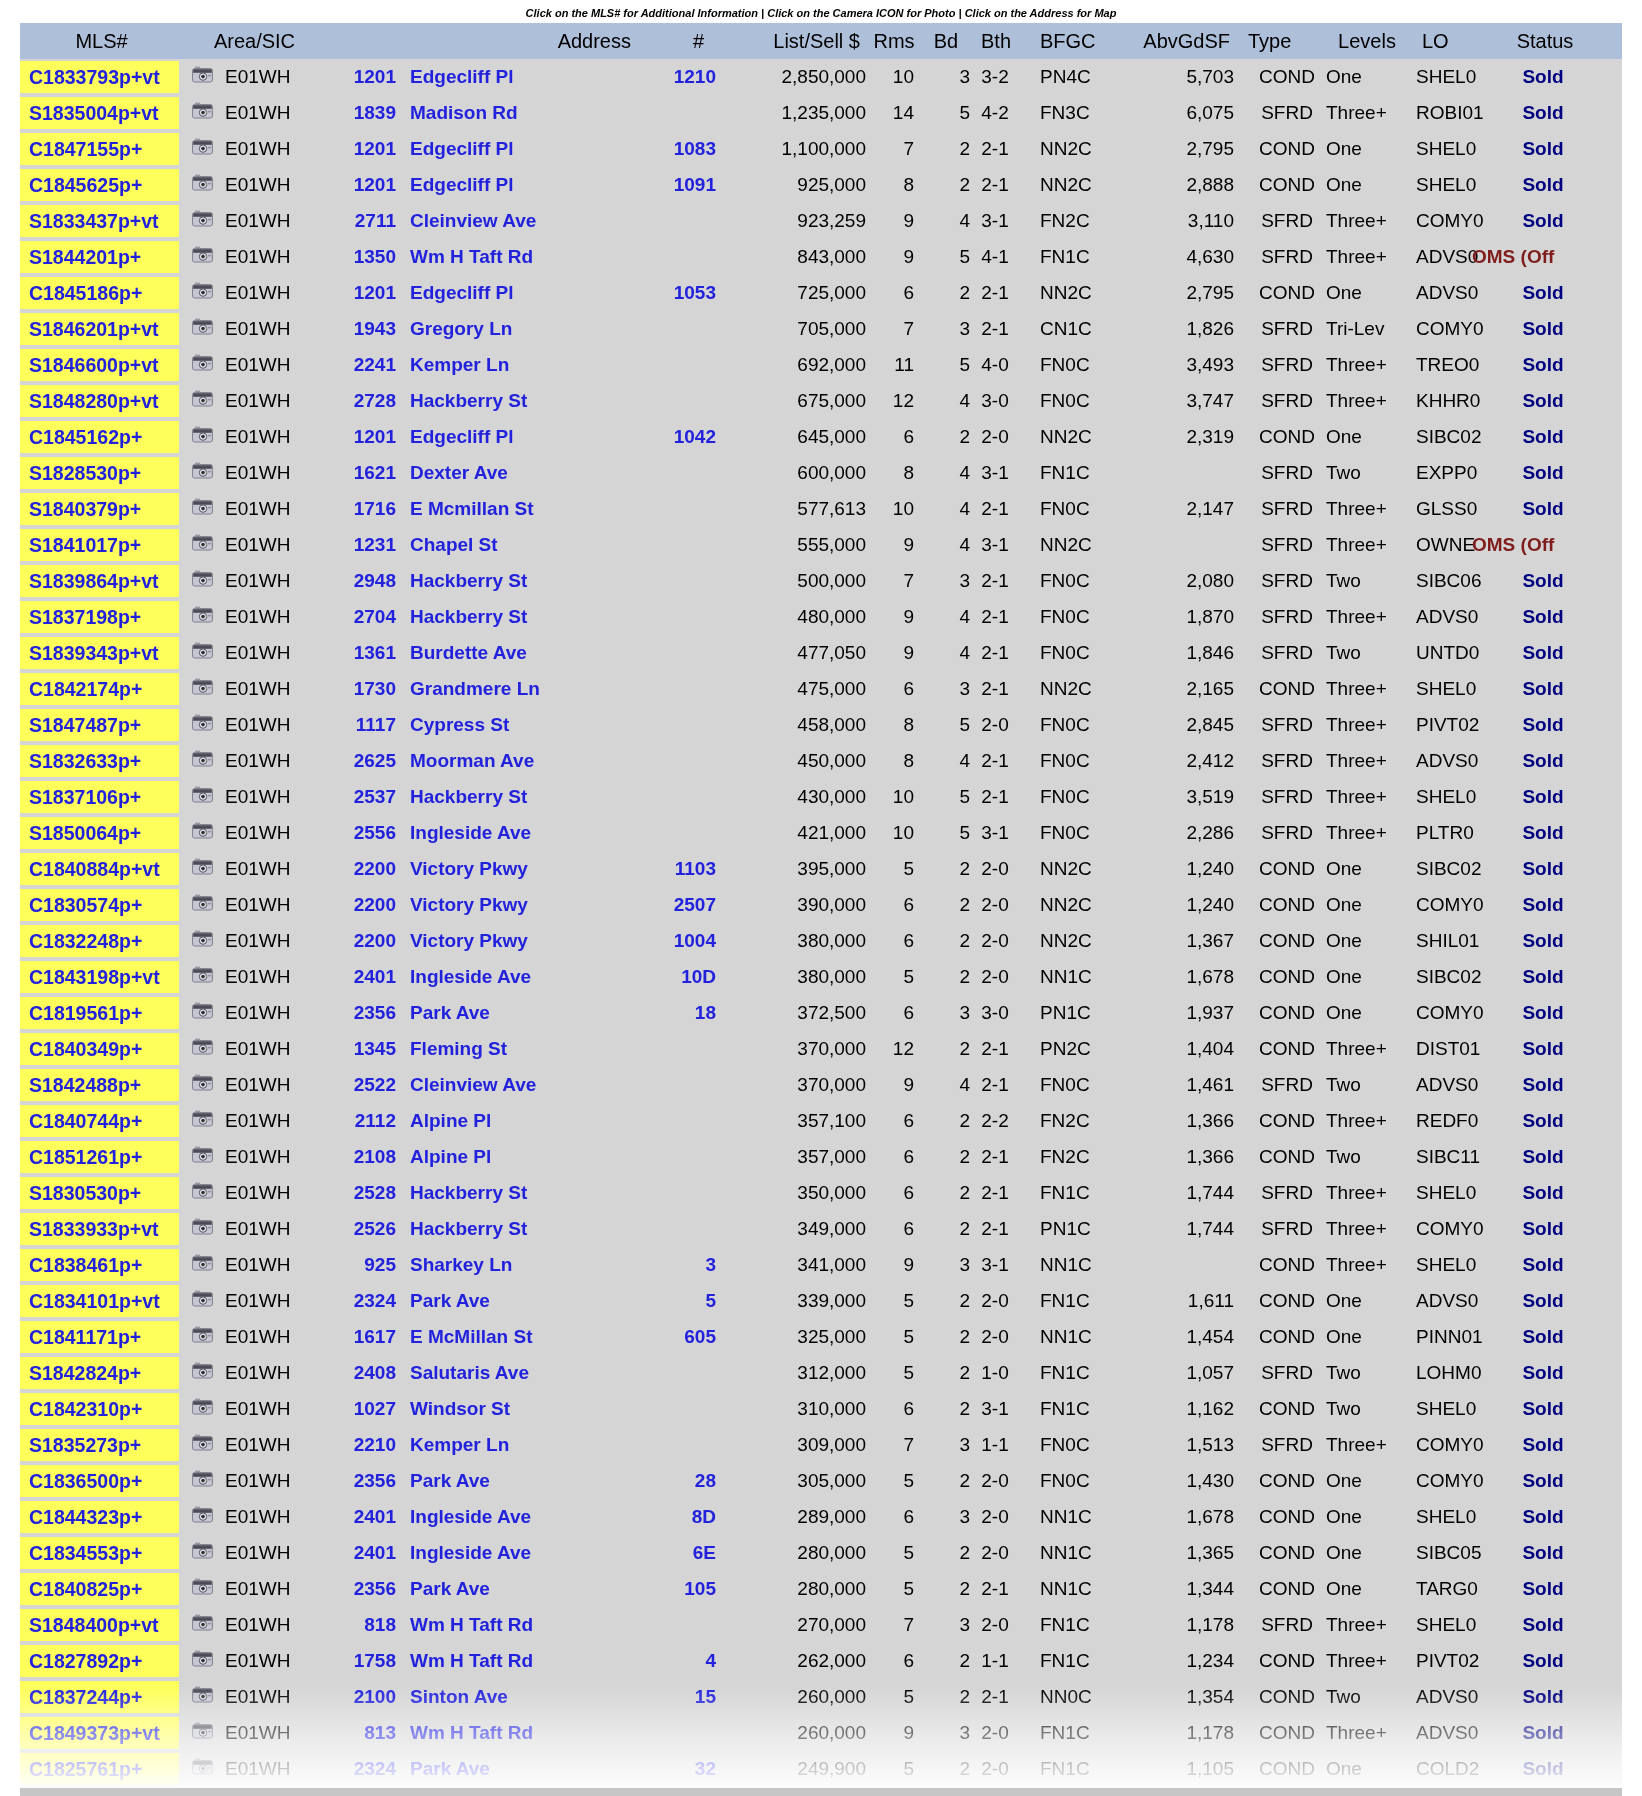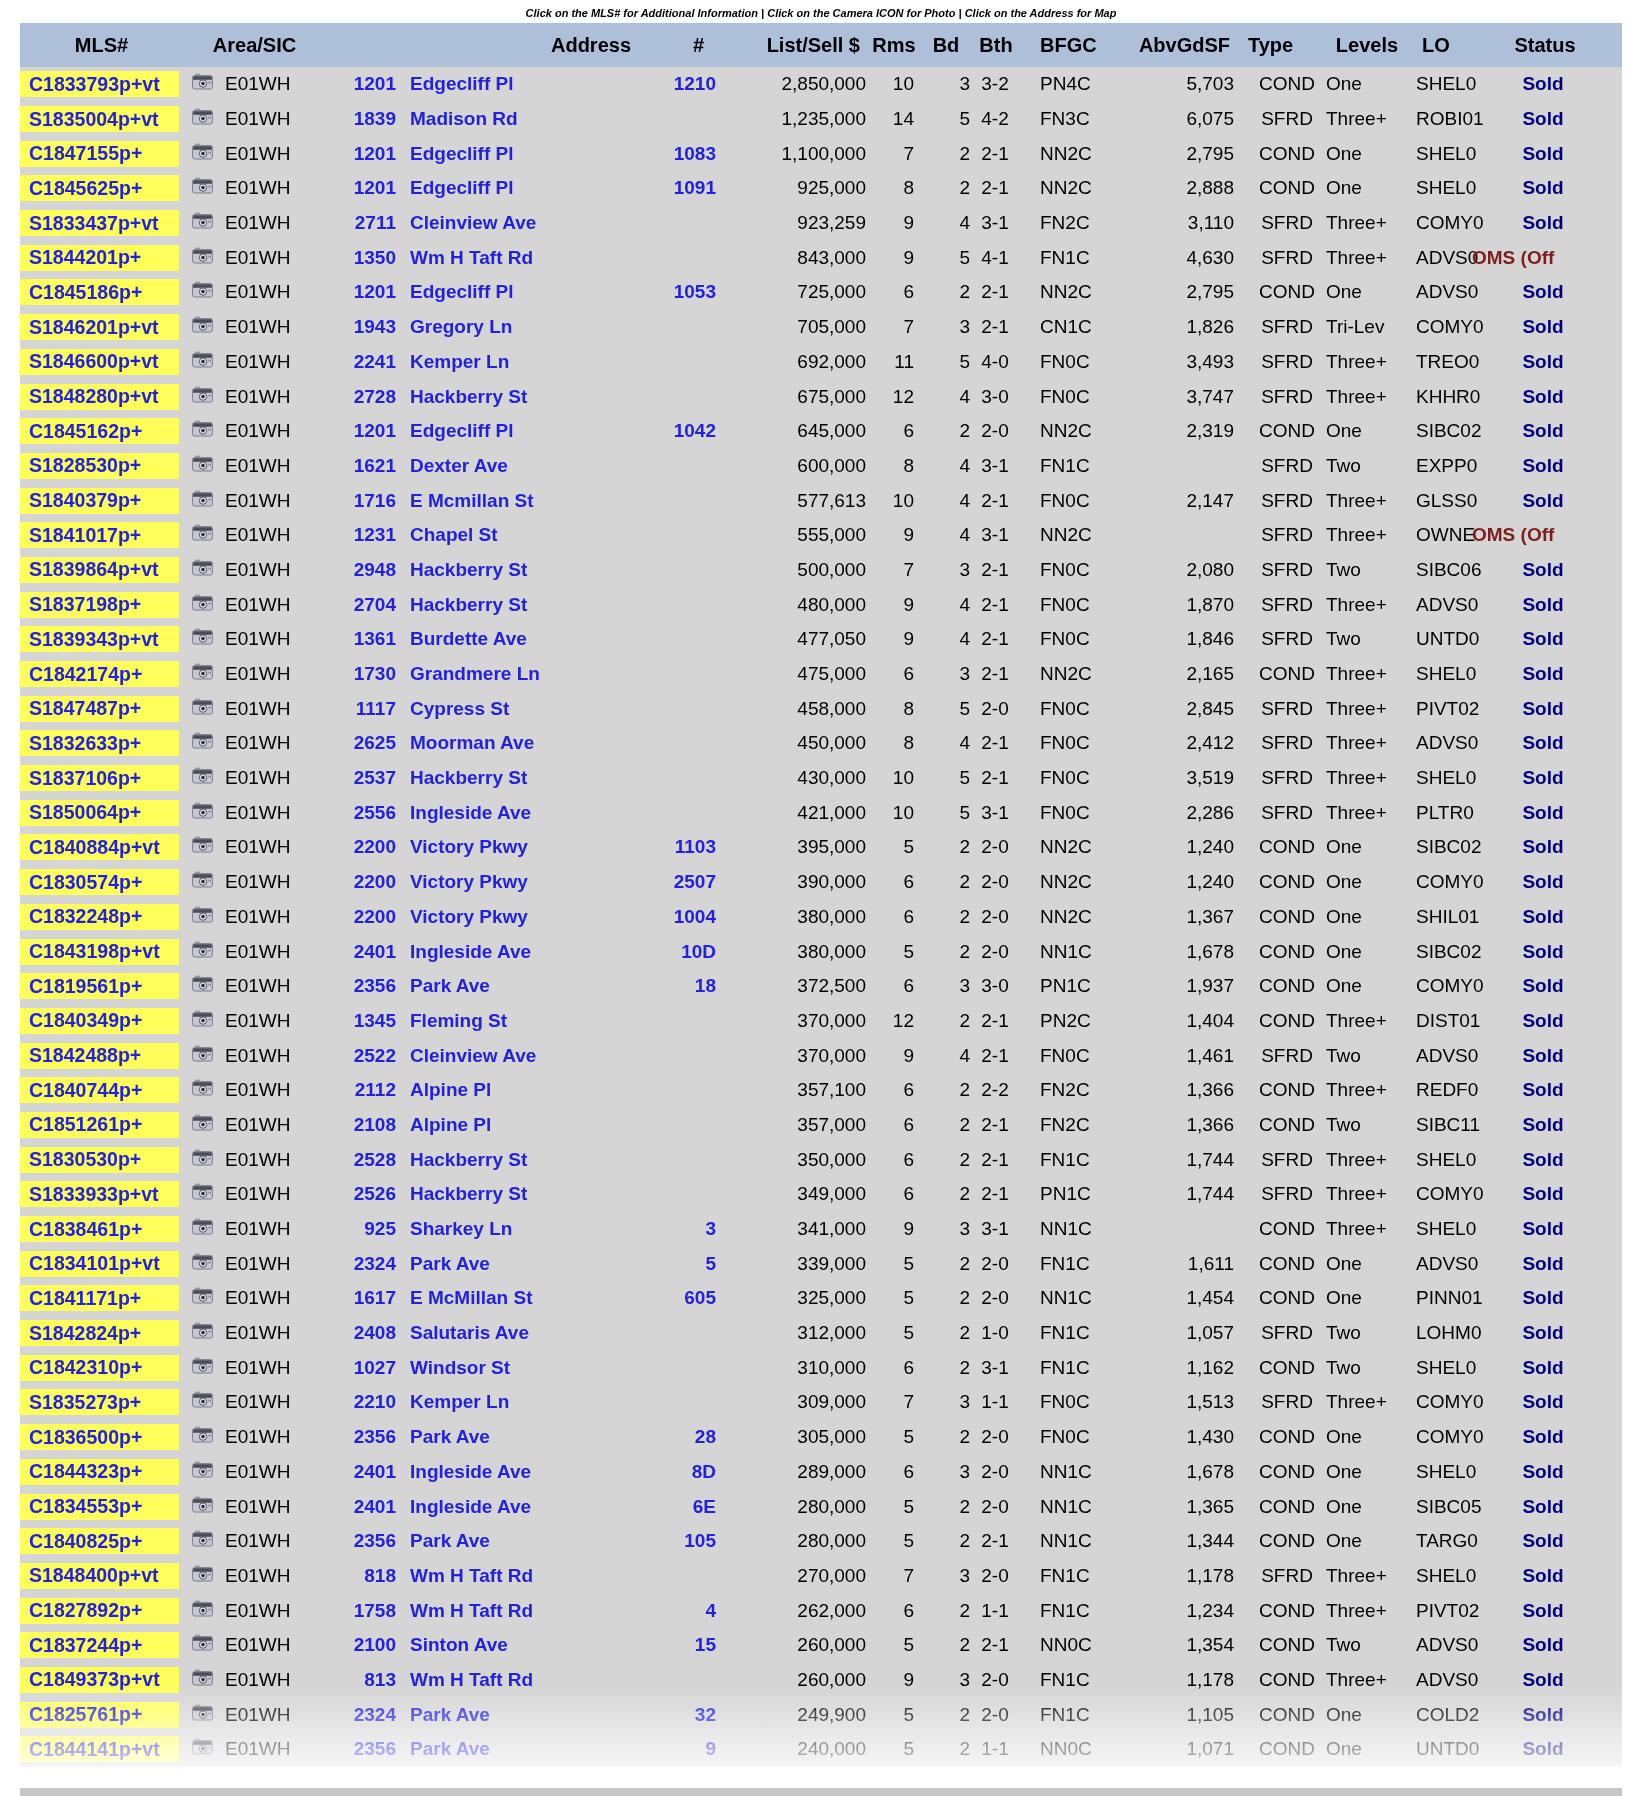--- a/index.html
+++ b/index.html
@@ -9,40 +9,40 @@
     --link-blue:#2222dd;
     --sold-navy:#000080;
     --band-gray:#c6c6c6;
   }
   html,body{margin:0;padding:0;background:#ffffff;}
   .page{width:1642px;height:1796px;position:relative;overflow:hidden;background:#fff;
         font-family:"Liberation Sans","DejaVu Sans",sans-serif;color:#000;}
   .note{margin:7px 0 0 0;text-align:center;font-size:11px;font-weight:bold;font-style:italic;}
   .filters{margin:12px 0 0 8px;font-size:15.5px;letter-spacing:-0.4px;}
   table{border-collapse:collapse;table-layout:fixed;width:1602px;margin:4px 0 0 20px;}
-  th{background:var(--header-bg);font-size:20px;font-weight:bold;height:44px;padding:0;white-space:nowrap;}
+  th{background:var(--header-bg);font-size:20px;font-weight:normal;height:36px;padding:0;white-space:nowrap;}
   td{height:34.7px;background:var(--row-bg);font-size:19px;padding:0;white-space:nowrap;vertical-align:middle;}
   
   .h-mls{text-align:center;}
   .h-area{text-align:center;}
   .h-addr{text-align:right;}
   .h-unit{text-align:right;padding-right:12px;}
   .h-price{text-align:right;padding-right:6px;}
   .h-rms{text-align:center;}
   .h-bd{text-align:center;}
   .h-bth{text-align:center;padding-right:10px;}
   .h-bfgc{text-align:left;padding-left:8px;}
   .h-sf{text-align:right;padding-right:4px;}
   .h-type{text-align:left;padding-left:14px;}
   .h-levels{text-align:center;padding-left:8px;margin-left:31px;}
   .h-lo{text-align:left;padding-left:14px;}
   .h-status{text-align:center;padding-right:46px;}
 
   .c-mls{padding:0;}
-  .mlsbox{height:26px;margin:2px 4px 2px 0;background:var(--highlight-yellow);
+  .mlsbox{height:32px;margin:2px 4px 2px 0;background:var(--highlight-yellow);
           display:flex;align-items:center;padding-left:9px;
           color:var(--link-blue);font-weight:bold;font-size:19.5px;}
   .c-cam{text-align:center;}
   .cam{display:inline-block;line-height:0;cursor:pointer;}
   .c-area{text-align:left;padding-left:4px;}
   .c-anum{text-align:right;color:var(--link-blue);font-weight:bold;}
   .c-street{text-align:left;padding-left:14px;color:var(--link-blue);font-weight:bold;}
   .c-unit{text-align:right;color:var(--link-blue);font-weight:bold;}
   .c-price{text-align:right;}
   .c-rms{text-align:right;padding-right:8px;}

